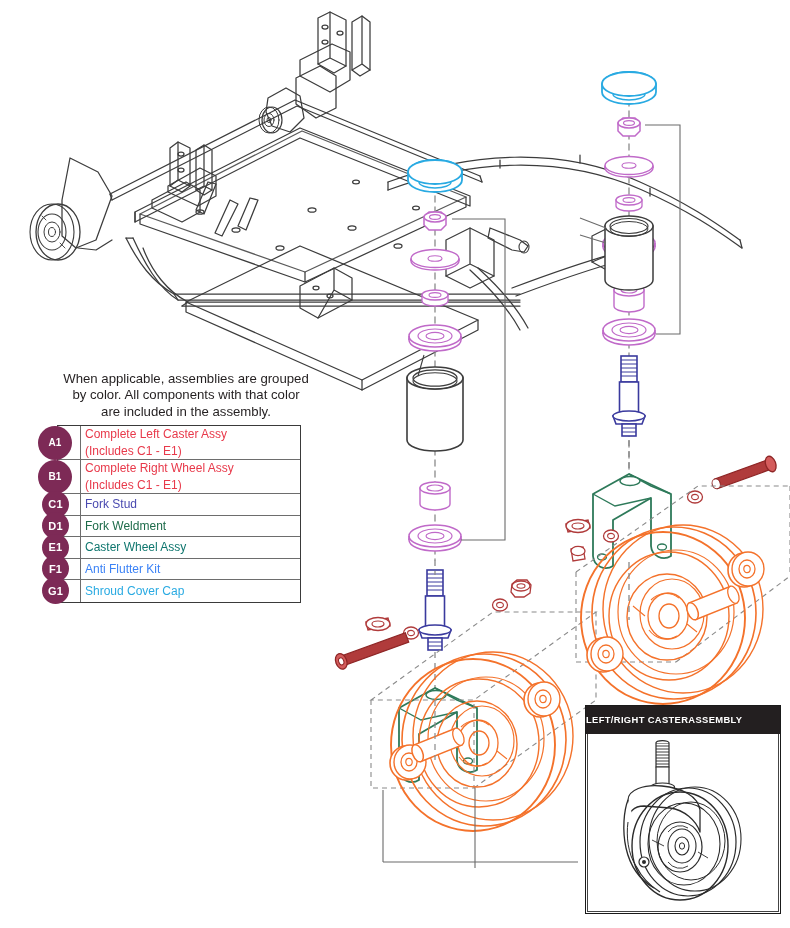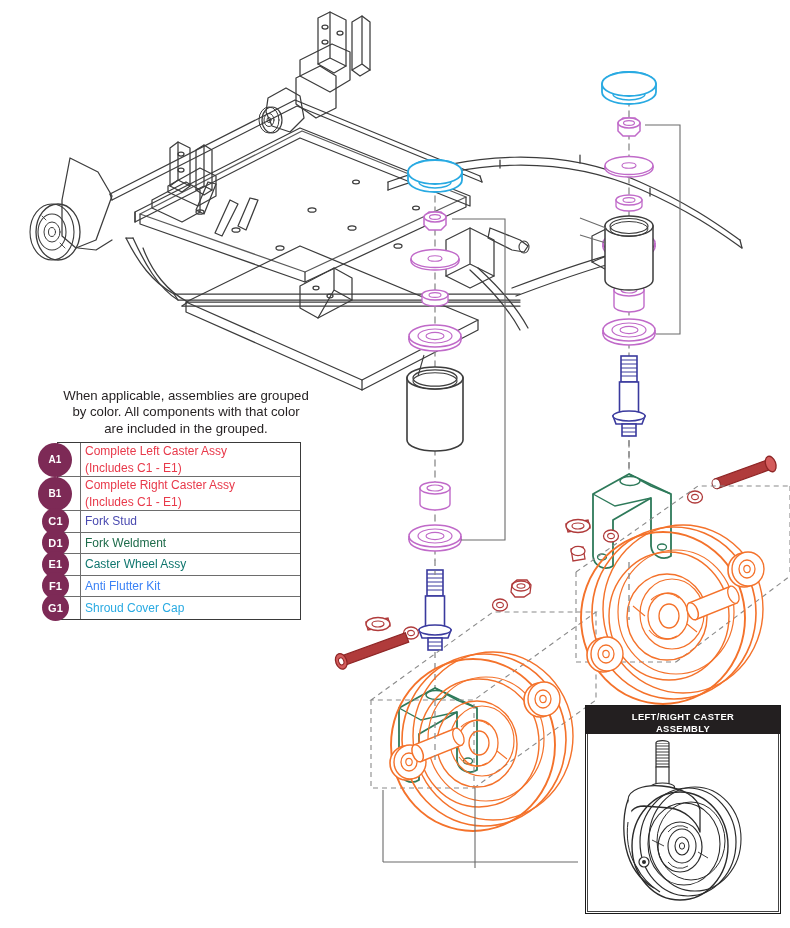--- a/index.html
+++ b/index.html
@@ -21,21 +21,21 @@
   #drawing-layer {
     position: absolute;
     left: 0; top: 0;
     width: 790px;
     height: 928px;
   }
   
   #legend-block {
     position: absolute;
     left: 18px;
-    top: 388px;
+    top: 371px;
     width: 340px;
   }
   #legend-note {
     text-align: center;
     font-size: 13.2px;
     line-height: 16.4px;
     color: #231f20;
     width: 336px;
     font-family: "Liberation Sans", sans-serif;
   }
@@ -111,23 +111,23 @@
     box-sizing: border-box;
   }
   #inset-header {
     height: 28px;
     background: #231f20;
     color: #ffffff;
     font-size: 9.4px;
     font-weight: bold;
     letter-spacing: 0.35px;
     display: flex;
-    flex-direction: column;
+    flex-direction: row;
     align-items: center;
-    justify-content: flex-end;
+    justify-content: flex-start;
     line-height: 11.5px;
     font-family: "Liberation Sans", sans-serif;
     text-align: center;
   }
   #inset-body {
     position: relative;
     height: 178px;
     border: 1.3px solid #444;
     border-top: none;
     margin: 0 1px 1px 1px;
@@ -535,39 +535,39 @@
       </g>
       <path d="M629,562 L629,620" stroke="#8a8a8a" stroke-width="1.3" stroke-dasharray="6 5" fill="none"></path>
     </g>
   </svg>
 
   <div id="legend-block">
 
     <div id="legend-note">
       <div>When applicable, assemblies are grouped</div>
       <div>by color. All components with that color</div>
-      <div>are included in the grouped.</div>
+      <div>are included in the assembly.</div>
     </div>
 
     <div id="legend-table">
 
       <div class="legend-row tall">
         <div class="legend-badge">A1</div>
         <div class="legend-divider"></div>
         <div class="legend-text" style="color:#e8394a">
           <span class="sub">Complete Left Caster Assy</span>
           <span class="sub">(Includes C1 - E1)</span>
         </div>
       </div>
 
       <div class="legend-row tall">
         <div class="legend-badge">B1</div>
         <div class="legend-divider"></div>
         <div class="legend-text" style="color:#e8394a">
-          <span class="sub">Complete Right Caster Assy</span>
+          <span class="sub">Complete Right Wheel Assy</span>
           <span class="sub">(Includes C1 - E1)</span>
         </div>
       </div>
 
       <div class="legend-row short">
         <div class="legend-badge">C1</div>
         <div class="legend-divider"></div>
         <div class="legend-text" style="color:#4a4ab0">Fork Stud</div>
       </div>
 

